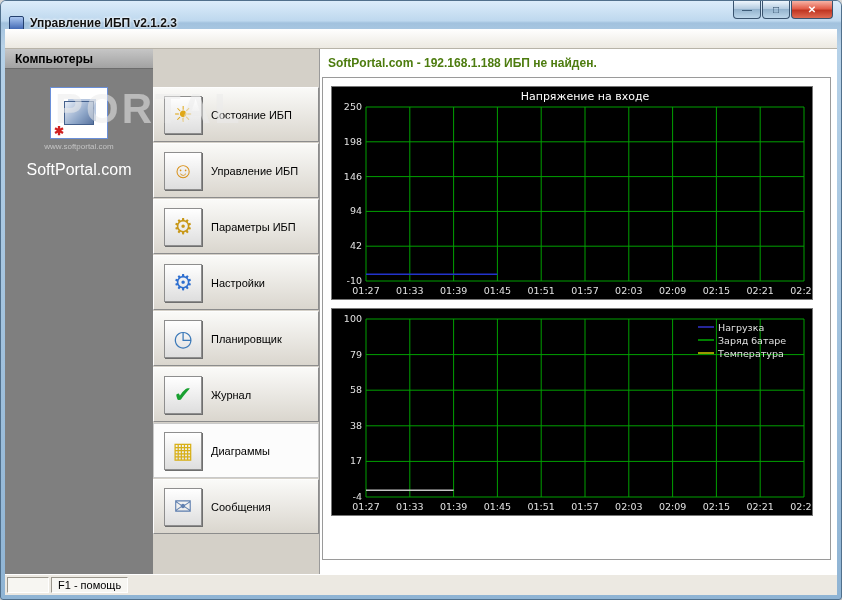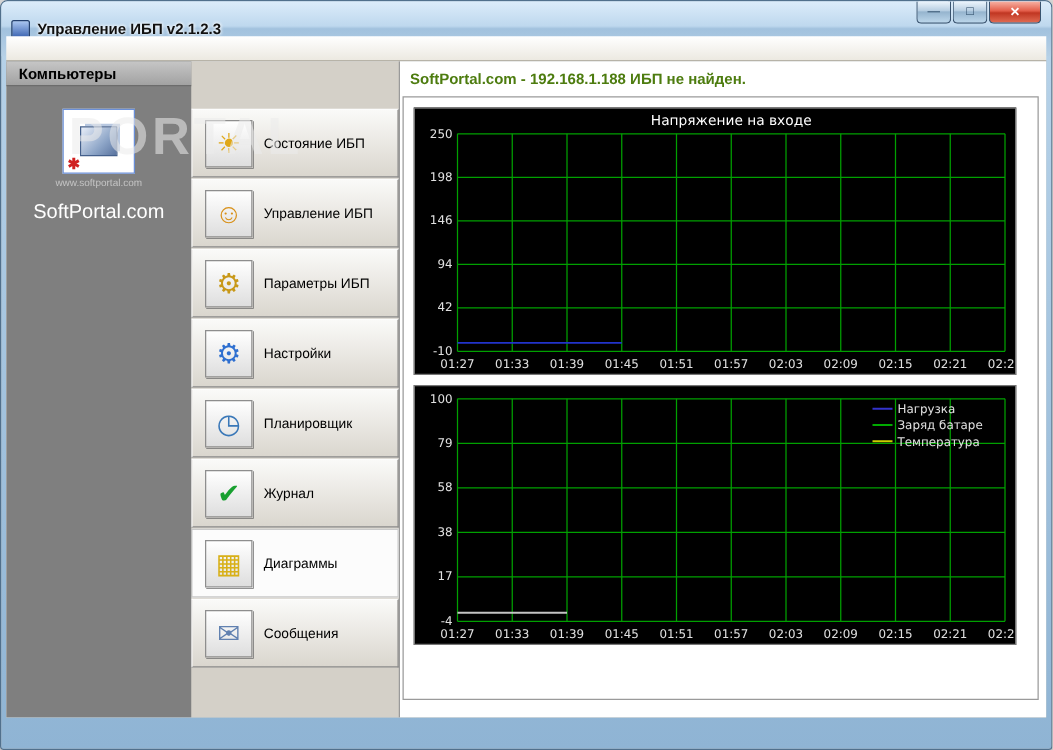--- a/index.html
+++ b/index.html
@@ -326,14 +326,18 @@
               <text x="386" y="34.5" font-size="9.5" fill="#e0e0e0">Заряд батаре</text>
               <line x1="366" y1="44" x2="382" y2="44" stroke="#cccc00" stroke-width="1.5"></line>
               <text x="386" y="47.5" font-size="9.5" fill="#e0e0e0">Температура</text>
               <polyline points="34.0,181.2 121.6,181.2" fill="none" stroke="#c4c4c4" stroke-width="1.5"></polyline>
             </svg>
         </div>
       </div>
     </div>
   </div>
 
+  <div class="statusbar">
+    <div class="sb-cell sb-small"></div>
+    <div class="sb-cell">F1 - помощь</div>
+  </div>
 
 </div>
 
 </body></html>

